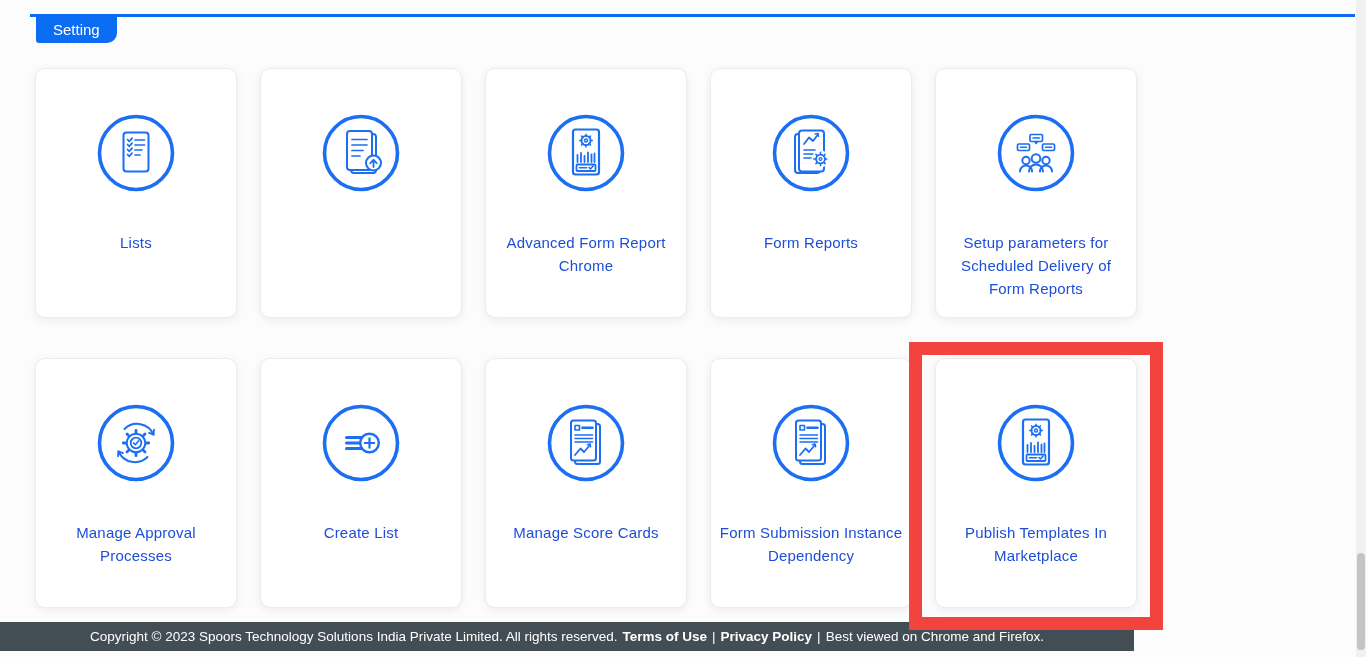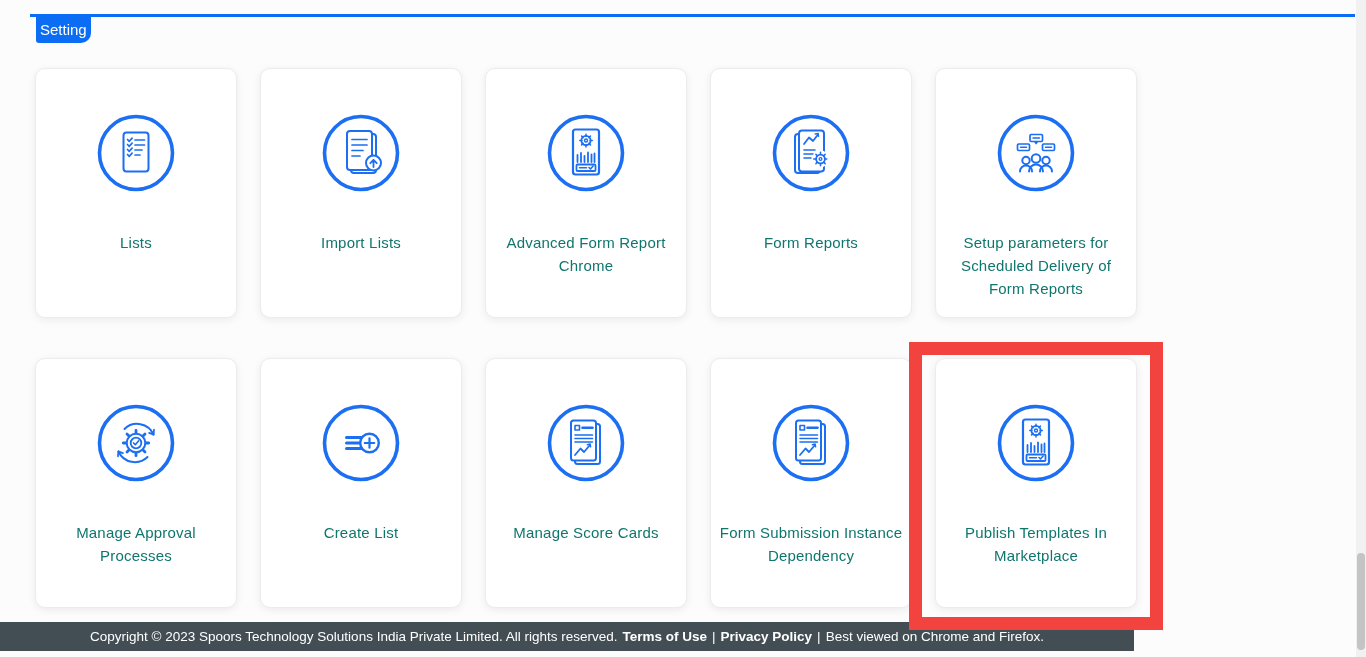--- a/index.html
+++ b/index.html
@@ -10,21 +10,21 @@
     font-family: "Liberation Sans", sans-serif;
     overflow: hidden;
   }
   .top-line {
     position: absolute; left: 30px; top: 14px;
     width: 1325px; height: 3px;
     background: var(--accent, #0b6cf4);
   }
   .tab {
     position: absolute; left: 36px; top: 17px;
-    height: 26px; padding: 0 4px;
+    height: 26px; padding: 0 17px;
     background: var(--accent, #0b6cf4);
     color: #fff; font-size: 15px; line-height: 25px;
     border-radius: 0 0 10px 3px;
     cursor: pointer;
   }
   .row {
     position: absolute; left: 35px;
     display: flex; gap: 23px;
   }
   .row1 { top: 68px; }
@@ -43,21 +43,21 @@
     width: 80px; height: 80px;
     margin-left: -40px;
     color: var(--icon-blue, #1c6ef2);
     display: block;
   }
   .card-icon svg { display: block; }
   .card-label {
     position: absolute; top: 162px; left: 8px; right: 8px;
     text-align: center;
     font-size: 15px; line-height: 23px;
-    color: #0f766e;
+    color: #1d4ed8;
     letter-spacing: 0.2px;
   }
   .highlight-box {
     position: absolute; left: 909px; top: 342px;
     width: 254px; height: 288px;
     border: 13px solid var(--highlight-red, #f2433e);
     z-index: 6;
     pointer-events: none;
   }
   .footer {
@@ -109,21 +109,20 @@
     <span class="card-icon">
       <svg width="80" height="80" viewBox="0 0 80 80" fill="none" stroke="currentColor" stroke-linecap="round" stroke-linejoin="round">
         <circle cx="40" cy="40" r="36.5" stroke-width="3.6"></circle>
         <rect x="30" y="21" width="25" height="39" rx="3" stroke-width="2"></rect>
         <rect x="26" y="18" width="25" height="39" rx="3" stroke-width="2" fill="#fff"></rect>
         <path d="M31 26.5h15M31 32h15M31 37.5h11M31 43h8" stroke-width="1.7"></path>
         <circle cx="52.5" cy="50" r="7.5" fill="#fff" stroke-width="2"></circle>
         <path d="M52.5 54v-6.5M49.3 50.2l3.2-3.4 3.2 3.4" stroke-width="1.8"></path>
       </svg>
     </span>
-    <div class="card-label">Import Lists</div>
   </div>
 
   <div class="card">
     <span class="card-icon">
       <svg width="80" height="80" viewBox="0 0 80 80" fill="none" stroke="currentColor" stroke-linecap="round" stroke-linejoin="round">
         <circle cx="40" cy="40" r="36.5" stroke-width="3.6"></circle>
         <rect x="27" y="16.5" width="26" height="45" rx="2.5" stroke-width="2.2"></rect>
         <circle cx="40" cy="27.5" r="4.6" stroke-width="1.8"></circle>
         <circle cx="40" cy="27.5" r="1.5" stroke-width="1.4"></circle>
         <path d="M40 21.2v2.2M40 31.7v2.2M33.7 27.5h2.2M44.1 27.5h2.2M35.5 23l1.6 1.6M42.9 30.4l1.6 1.6M44.5 23l-1.6 1.6M37.1 30.4l-1.6 1.6" stroke-width="1.5"></path>

